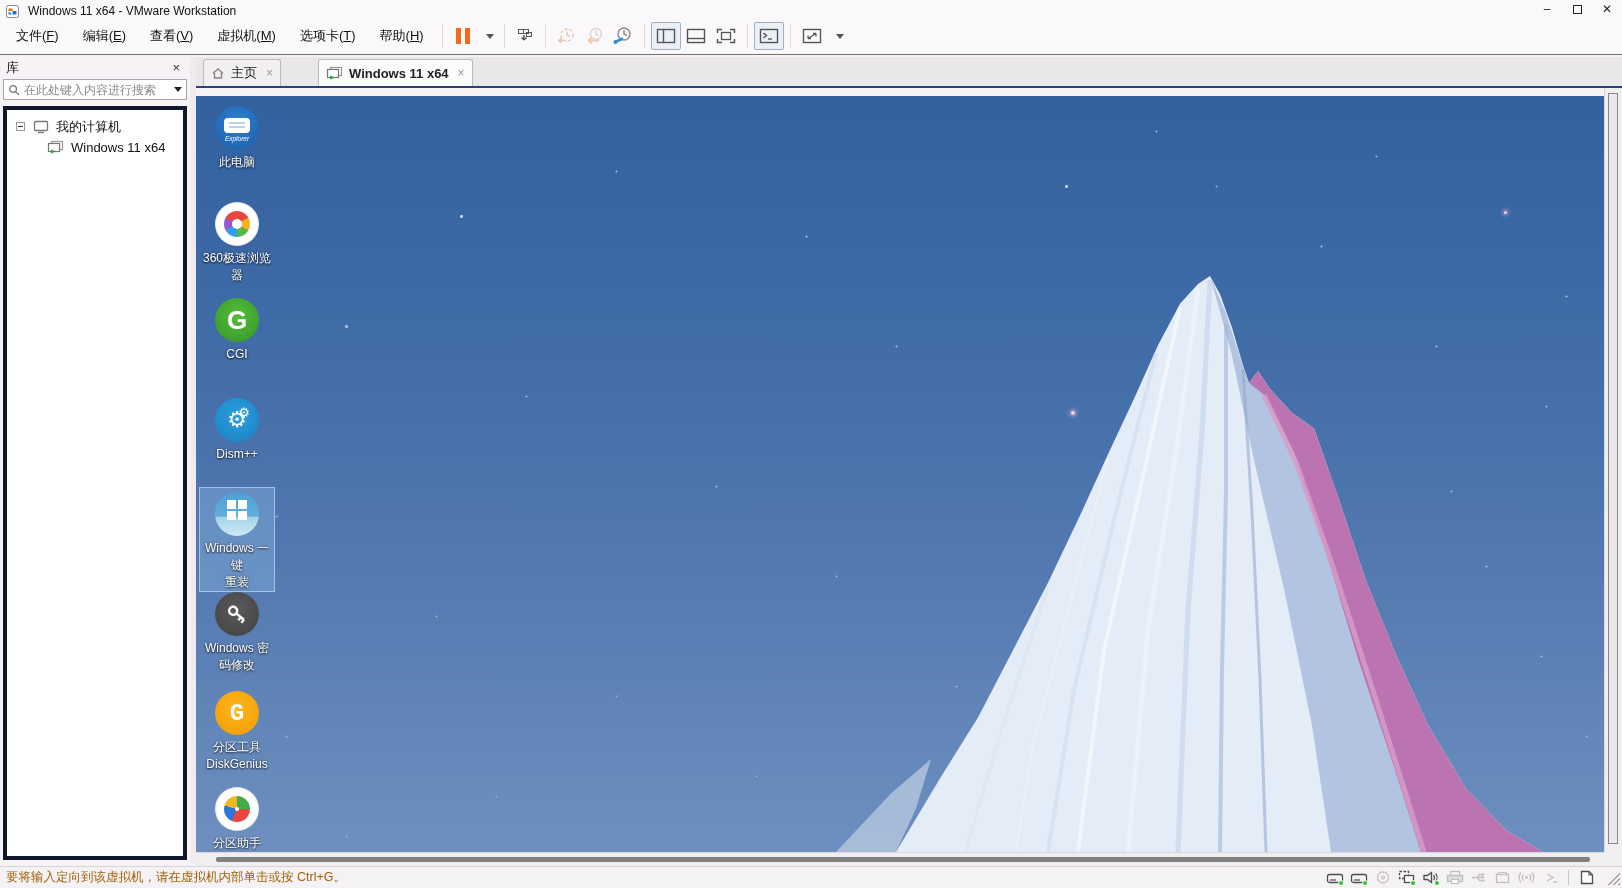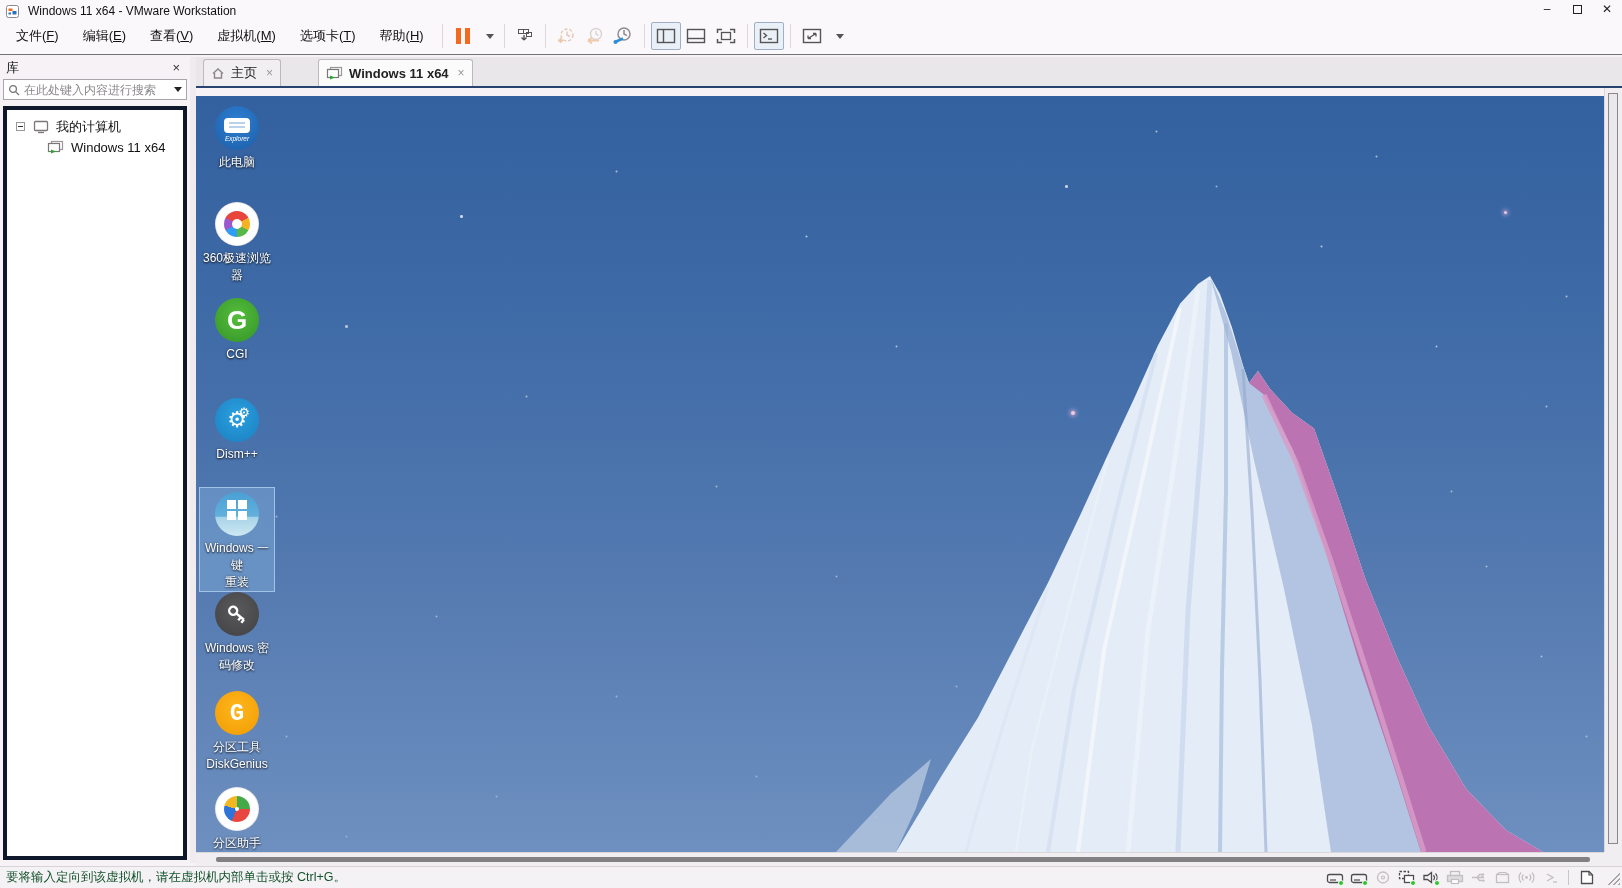--- a/index.html
+++ b/index.html
@@ -100,21 +100,21 @@
 
   
   .vscroll { position:absolute; right:0; top:88px; width:18px; bottom:36px; background:#f1eef1; border-left:1px solid #dad6da; }
   .vscroll .thumb { position:absolute; left:3px; right:4px; top:5px; bottom:8px; background:#ebe8eb; border:1px solid #8a868a; }
   .hscroll { position:absolute; left:196px; right:18px; bottom:22px; height:14px; background:#f1eef1; border-top:1px solid #dad6da; }
   .hscroll .thumb { position:absolute; left:20px; right:14px; top:4px; height:5px; background:#838083; border-radius:2px; }
   .scroll-corner { position:absolute; right:0; bottom:22px; width:18px; height:14px; background:#f1eef1; }
 
   
   .statusbar { position:absolute; left:0; right:0; bottom:0; height:22px; background:#f5f2f5; border-top:1px solid #d7d3d7; display:flex; align-items:center; padding:0 2px 0 6px; }
-  .status-msg { font-size:12.5px; color:#14532d; }
+  .status-msg { font-size:12.5px; color:#a16207; }
   .status-devs { margin-left:auto; display:flex; align-items:center; gap:5px; }
   .sicon { position:relative; width:19px; height:15px; display:flex; align-items:center; justify-content:center; }
   .sicon svg { display:block; }
   .gdot { position:absolute; right:0; bottom:-1px; width:6px; height:6px; border-radius:50%; background:#2fc32f; border:1px solid #fff; }
   .sb-div { width:1px; height:15px; background:#c9c5c9; margin:0 3px; }
   .grip { width:15px; height:15px; margin-left:4px; clip-path:polygon(100% 0,100% 100%,0 100%); background:repeating-linear-gradient(135deg,#f5f2f5 0 2px,#a8a4a8 2px 3.5px); }
 
   .stroke-dark { stroke:#4d4d4d; } .stroke-dis { stroke:#c2bec2; }
 </style>
 </head>

